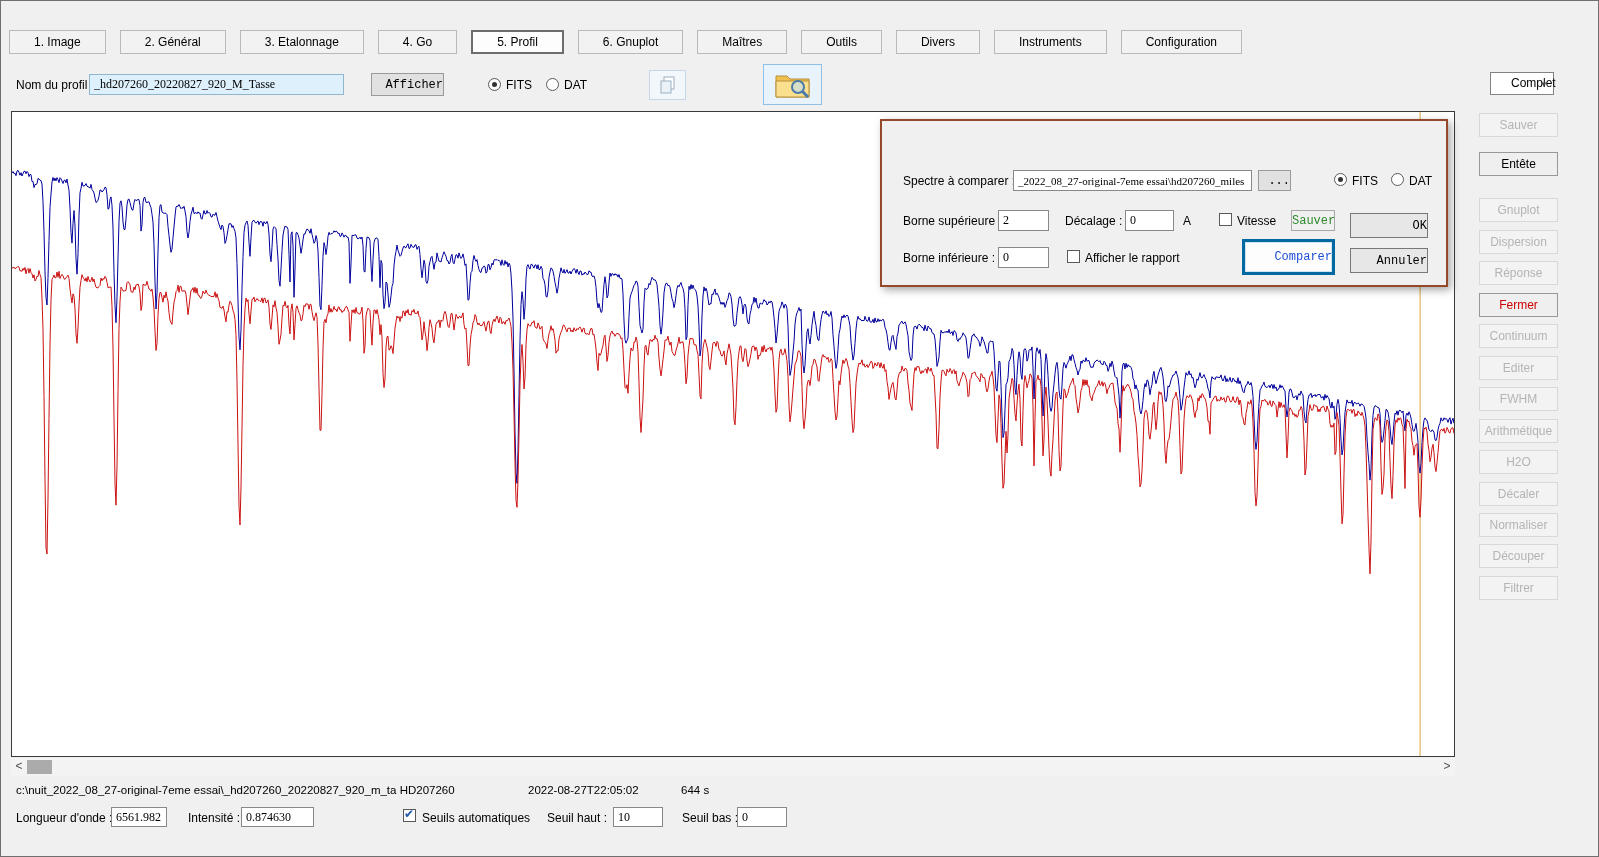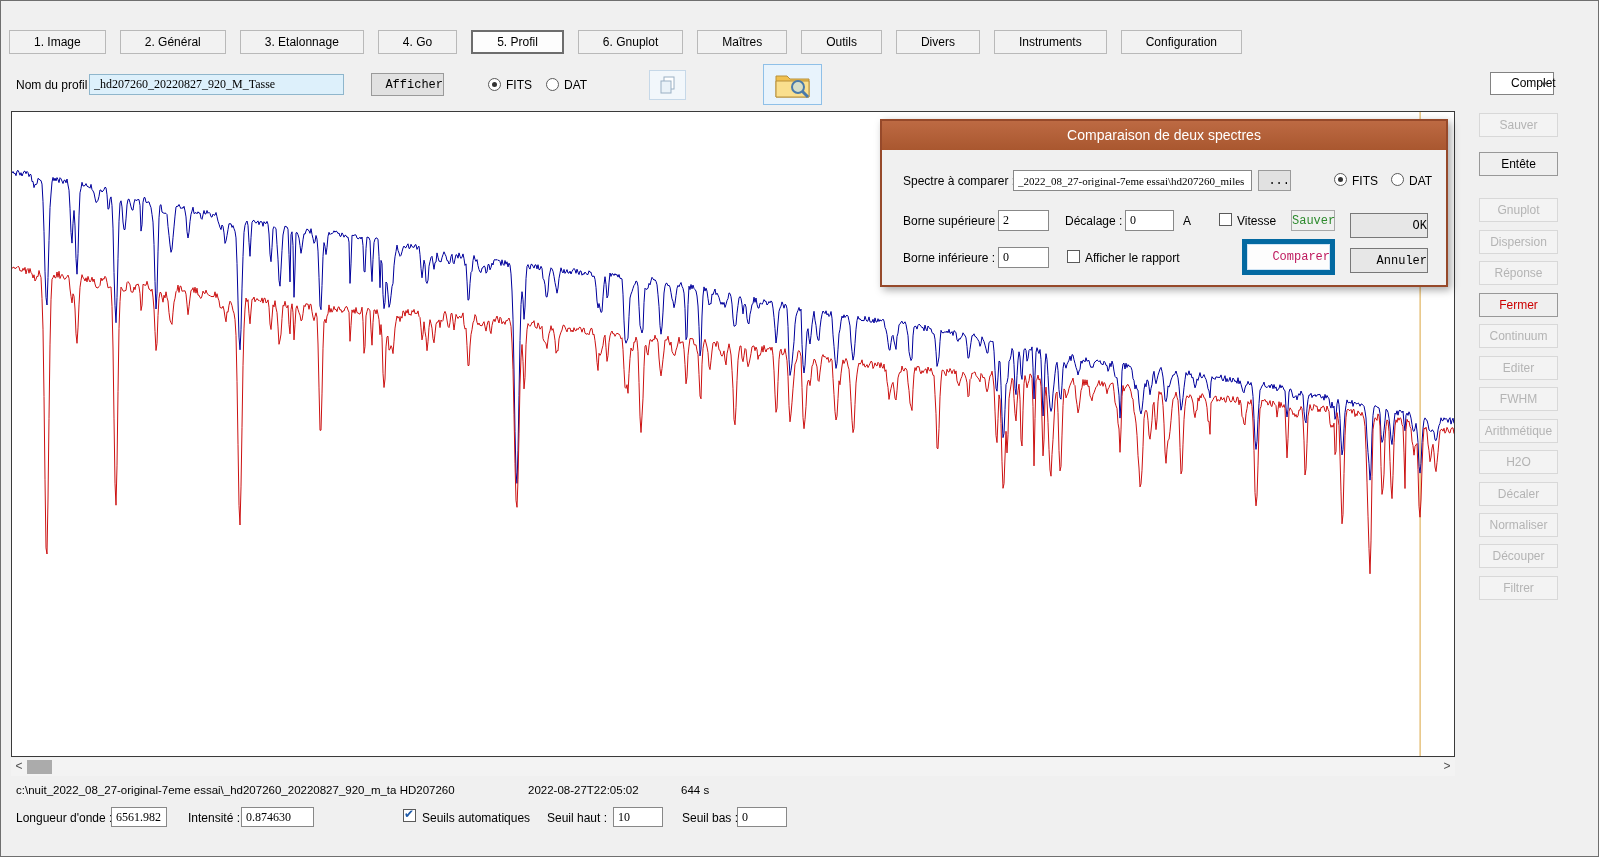--- a/index.html
+++ b/index.html
@@ -39,21 +39,21 @@
 
   
   .plot{position:absolute;left:10px;top:110px;width:1444px;height:646px;background:#fff;border:1px solid #3a3a3a}
   .plot svg{display:block}
 
   
   .dialog{position:absolute;left:879px;top:118px;width:568px;height:168px;background:#f0f0f0;border:2px solid #96492a;box-shadow:3px 3px 8px rgba(0,0,0,.35);z-index:20}
   .dialog-title{height:29px;line-height:29px;background:linear-gradient(#bd6a43,#a9572f);color:#fff;text-align:center;font-size:14px}
   .dlg-sauver{color:#2d8a2d;background:#f0f0f0;border:1px solid #a8a8a8}
   .dlg-ok,.dlg-annuler{background:#e7e7e7;border:1px solid #787878}
-  .dlg-comparer{background:#fdfdfd;border:5px solid #0369a1;box-shadow:inset 0 0 0 1px #cfe4f5;color:#be185d}
+  .dlg-comparer{background:#fdfdfd;border:3px solid #0369a1;box-shadow:inset 0 0 0 1px #cfe4f5;color:#1d4ed8}
 
   
   .sidebar{position:absolute;left:1478px;top:0;bottom:0;width:82px}
   .side-btn{position:absolute;left:0;width:79px;height:24px;line-height:22px;text-align:center;background:#f3f3f3;border:1px solid #d8d8d8;color:#b4b4b4}
   .side-btn.enabled{color:#000;border-color:#989898;background:#efefef}
   .side-btn.danger{color:#cc0000;border-color:#989898;background:#efefef}
 
   
   .hscroll{position:absolute;left:10px;top:757px;width:1444px;height:18px;background:#f3f3f3}
   .hs-arrow{position:absolute;top:0;width:16px;height:18px;line-height:17px;text-align:center;color:#505050;font-size:12px}
@@ -113,21 +113,20 @@
 
   <div class="plot">
     <svg id="spectrum-svg" width="1442" height="644" viewBox="0 0 1442 644">
         <line x1="1408.1" x2="1408.1" y1="0" y2="644" stroke="#dba43e" stroke-width="1"></line>
         <polyline points="0,61.0 1,59.5 2,61.6 3,61.1 4,63.7 5,59.1 6,58.3 7,60.4 8,63.2 9,60.7 10,64.0 11,61.6 12,59.4 13,59.2 14,61.7 15,59.4 16,60.6 17,64.6 18,62.3 19,62.7 20,69.6 21,69.4 22,75.6 23,72.4 24,72.5 25,71.8 26,66.4 27,67.0 28,68.2 29,68.5 30,72.1 31,89.7 32,119.7 33,159.8 34,185.5 35,193.0 36,165.5 37,128.7 38,95.5 39,82.0 40,70.0 41,65.4 42,68.8 43,66.1 44,68.9 45,65.6 46,67.5 47,70.6 48,65.7 49,66.8 50,69.1 51,71.5 52,68.4 53,68.1 54,70.8 55,67.0 56,73.0 57,78.2 58,96.2 59,120.6 60,131.1 61,111.3 62,98.5 63,113.9 64,146.6 65,162.2 66,141.7 67,103.9 68,80.8 69,76.4 70,70.3 71,74.0 72,73.8 73,73.6 74,71.6 75,74.1 76,74.8 77,75.1 78,76.2 79,72.4 80,77.6 81,78.9 82,81.0 83,86.1 84,90.5 85,89.8 86,88.2 87,84.3 88,78.0 89,78.1 90,80.0 91,79.0 92,77.5 93,75.2 94,75.8 95,82.8 96,97.2 97,96.5 98,87.2 99,84.9 100,93.6 101,116.1 102,160.4 103,193.6 104,210.7 105,185.7 106,146.2 107,109.2 108,91.1 109,88.8 110,94.9 111,110.0 112,117.5 113,117.5 114,106.9 115,92.9 116,87.5 117,87.1 118,90.6 119,94.8 120,97.9 121,98.1 122,91.0 123,87.4 124,88.7 125,88.0 126,87.6 127,87.6 128,93.5 129,119.1 130,112.8 131,90.3 132,85.6 133,85.6 134,90.3 135,90.6 136,89.9 137,89.9 138,93.0 139,95.6 140,102.4 141,110.1 142,132.5 143,169.4 144,197.0 145,181.2 146,139.9 147,105.8 148,93.4 149,92.7 150,100.1 151,100.6 152,101.4 153,101.1 154,101.4 155,102.5 156,114.5 157,123.4 158,132.9 159,140.3 160,137.2 161,125.7 162,114.9 163,104.1 164,95.0 165,94.1 166,94.4 167,92.5 168,94.8 169,96.7 170,95.5 171,96.3 172,94.3 173,98.9 174,104.9 175,119.7 176,126.0 177,120.3 178,109.5 179,102.3 180,99.1 181,95.2 182,101.6 183,101.0 184,100.5 185,101.8 186,99.8 187,101.2 188,101.0 189,106.3 190,107.3 191,102.8 192,98.5 193,102.0 194,101.8 195,98.5 196,101.3 197,100.3 198,101.4 199,104.7 200,105.1 201,102.2 202,103.2 203,103.1 204,100.5 205,104.8 206,109.2 207,112.1 208,115.4 209,117.6 210,113.0 211,114.5 212,120.9 213,131.4 214,128.9 215,123.5 216,117.6 217,111.7 218,111.9 219,111.8 220,115.4 221,113.6 222,116.7 223,119.3 224,125.9 225,151.4 226,188.9 227,225.1 228,237.8 229,217.8 230,176.1 231,144.6 232,120.4 233,113.3 234,110.7 235,109.0 236,113.3 237,130.3 238,144.3 239,125.8 240,110.4 241,108.6 242,108.3 243,110.1 244,111.2 245,110.0 246,108.9 247,112.7 248,109.8 249,109.6 250,110.0 251,114.3 252,109.7 253,111.2 254,111.5 255,109.4 256,112.3 257,122.0 258,142.2 259,149.7 260,135.4 261,117.1 262,114.7 263,115.7 264,116.6 265,132.7 266,147.2 267,168.3 268,174.2 269,157.1 270,138.4 271,123.0 272,118.0 273,114.1 274,114.7 275,115.0 276,117.3 277,142.5 278,169.9 279,122.6 280,119.8 281,133.5 282,185.3 283,157.0 284,120.9 285,120.5 286,122.7 287,126.1 288,133.5 289,141.3 290,135.7 291,127.8 292,121.8 293,122.1 294,119.0 295,116.9 296,118.0 297,118.6 298,121.3 299,116.7 300,122.4 301,126.5 302,131.3 303,129.6 304,123.5 305,127.1 306,139.1 307,165.3 308,194.1 309,197.7 310,173.5 311,144.4 312,130.6 313,134.5 314,142.5 315,135.4 316,124.3 317,120.3 318,122.6 319,121.5 320,121.8 321,120.8 322,118.8 323,120.2 324,119.0 325,119.6 326,121.6 327,121.0 328,124.3 329,124.3 330,120.9 331,122.6 332,125.2 333,123.2 334,123.5 335,125.3 336,125.1 337,130.1 338,171.4 339,151.9 340,123.3 341,123.5 342,123.4 343,122.7 344,123.1 345,126.0 346,126.8 347,126.5 348,125.1 349,127.0 350,125.0 351,133.5 352,159.4 353,160.0 354,136.6 355,125.0 356,125.4 357,125.8 358,128.7 359,153.0 360,169.6 361,147.4 362,130.6 363,127.1 364,125.8 365,126.3 366,127.2 367,144.5 368,175.7 369,148.4 370,151.5 371,182.6 372,196.6 373,190.6 374,170.0 375,171.4 376,182.1 377,195.3 378,191.8 379,183.8 380,174.5 381,171.4 382,153.8 383,144.8 384,139.5 385,133.1 386,138.4 387,141.0 388,144.3 389,143.3 390,139.8 391,136.0 392,134.0 393,135.6 394,135.7 395,133.4 396,131.8 397,136.5 398,136.1 399,132.3 400,134.6 401,135.1 402,135.4 403,132.9 404,132.7 405,137.4 406,135.1 407,134.2 408,142.7 409,156.3 410,165.8 411,157.2 412,148.2 413,152.5 414,169.3 415,171.4 416,168.2 417,154.2 418,149.6 419,145.4 420,144.3 421,151.0 422,157.3 423,150.6 424,150.0 425,140.9 426,145.3 427,149.2 428,149.3 429,150.0 430,145.7 431,142.7 432,139.8 433,142.2 434,144.2 435,148.6 436,148.8 437,152.0 438,150.5 439,144.4 440,142.3 441,150.3 442,151.8 443,147.1 444,142.7 445,143.1 446,146.2 447,140.9 448,144.3 449,146.4 450,145.1 451,141.9 452,146.7 453,153.4 454,151.9 455,169.1 456,188.2 457,187.4 458,171.4 459,160.3 460,159.2 461,148.5 462,143.5 463,147.3 464,149.4 465,147.6 466,153.6 467,157.5 468,159.9 469,160.5 470,156.1 471,155.7 472,153.9 473,154.8 474,161.2 475,159.9 476,152.6 477,152.5 478,157.8 479,155.4 480,151.1 481,153.0 482,148.1 483,147.5 484,148.2 485,147.4 486,148.5 487,148.2 488,149.5 489,153.5 490,147.8 491,152.2 492,153.4 493,148.5 494,152.2 495,149.8 496,154.9 497,151.2 498,153.2 499,161.9 500,179.0 501,207.1 502,259.0 503,319.3 504,360.1 505,371.4 506,338.3 507,283.5 508,228.5 509,192.5 510,179.7 511,187.8 512,207.3 513,195.1 514,166.7 515,154.4 516,152.6 517,155.6 518,157.1 519,152.4 520,152.3 521,154.2 522,156.1 523,152.9 524,152.9 525,156.9 526,152.7 527,157.7 528,157.4 529,154.3 530,156.4 531,166.4 532,168.0 533,172.8 534,184.5 535,185.1 536,179.0 537,165.1 538,160.1 539,155.8 540,156.9 541,159.3 542,164.3 543,170.6 544,175.3 545,181.2 546,176.1 547,166.4 548,161.1 549,155.8 550,159.3 551,161.0 552,157.4 553,161.4 554,159.9 555,157.6 556,161.0 557,161.1 558,159.1 559,162.0 560,159.4 561,157.8 562,156.4 563,157.9 564,161.3 565,157.2 566,160.2 567,162.6 568,159.0 569,159.0 570,163.2 571,161.6 572,162.4 573,160.0 574,161.5 575,162.4 576,162.5 577,158.8 578,160.2 579,160.2 580,164.1 581,164.6 582,163.9 583,167.3 584,175.4 585,189.1 586,195.9 587,191.5 588,196.2 589,200.4 590,199.7 591,184.9 592,172.6 593,164.7 594,172.3 595,185.9 596,183.6 597,170.9 598,161.0 599,164.4 600,161.6 601,162.0 602,163.5 603,161.7 604,163.1 605,162.5 606,165.1 607,162.5 608,166.3 609,166.5 610,166.9 611,182.2 612,208.9 613,227.6 614,231.2 615,228.7 616,226.1 617,204.3 618,186.0 619,182.1 620,179.6 621,176.3 622,173.4 623,172.1 624,169.0 625,169.7 626,174.2 627,194.7 628,213.3 629,217.3 630,221.0 631,217.1 632,190.7 633,176.2 634,177.4 635,177.0 636,176.3 637,171.4 638,172.9 639,168.8 640,165.3 641,166.8 642,168.2 643,167.7 644,169.3 645,172.8 646,182.8 647,194.4 648,213.6 649,222.2 650,214.9 651,200.1 652,181.0 653,174.1 654,171.3 655,171.3 656,173.8 657,173.2 658,175.2 659,180.7 660,186.8 661,189.3 662,195.7 663,191.3 664,183.6 665,176.3 666,173.4 667,174.8 668,172.3 669,170.5 670,174.3 671,176.4 672,181.1 673,196.7 674,227.7 675,224.9 676,192.6 677,174.2 678,177.6 679,172.5 680,176.8 681,173.1 682,176.4 683,177.6 684,179.0 685,184.0 686,194.0 687,214.7 688,243.9 689,237.2 690,204.0 691,184.0 692,174.9 693,179.1 694,176.2 695,179.1 696,186.5 697,193.0 698,191.6 699,191.9 700,181.9 701,182.8 702,179.7 703,177.0 704,182.6 705,181.1 706,183.1 707,185.5 708,189.3 709,192.3 710,190.2 711,192.5 712,190.4 713,195.4 714,192.5 715,188.6 716,186.6 717,180.9 718,181.5 719,184.7 720,192.1 721,206.1 722,214.2 723,214.0 724,212.7 725,201.2 726,193.4 727,186.0 728,184.6 729,186.6 730,192.3 731,201.9 732,193.4 733,192.1 734,195.0 735,206.3 736,211.2 737,211.8 738,202.3 739,198.2 740,192.4 741,191.7 742,185.2 743,190.3 744,186.0 745,192.3 746,195.9 747,196.1 748,191.2 749,191.3 750,192.3 751,190.5 752,187.6 753,189.3 754,189.2 755,193.0 756,191.9 757,189.5 758,190.9 759,188.9 760,190.0 761,196.1 762,205.3 763,216.7 764,231.0 765,223.2 766,211.0 767,199.3 768,196.1 769,194.1 770,189.9 771,192.4 772,196.2 773,192.3 774,192.9 775,196.7 776,214.4 777,247.3 778,263.4 779,258.6 780,251.2 781,239.8 782,229.7 783,212.2 784,204.3 785,200.9 786,198.4 787,195.5 788,199.1 789,197.1 790,232.3 791,252.4 792,261.0 793,253.2 794,235.1 795,219.9 796,216.7 797,226.6 798,232.0 799,223.6 800,212.8 801,205.4 802,199.3 803,208.2 804,213.4 805,223.3 806,227.9 807,228.4 808,215.8 809,207.8 810,202.4 811,199.0 812,200.3 813,201.6 814,198.8 815,202.9 816,201.6 817,204.5 818,203.2 819,199.5 820,206.2 821,222.8 822,234.3 823,247.3 824,256.4 825,251.6 826,237.2 827,221.8 828,217.3 829,209.2 830,204.1 831,206.0 832,202.8 833,205.5 834,204.0 835,203.1 836,204.1 837,208.8 838,213.9 839,230.0 840,239.5 841,248.1 842,243.6 843,231.3 844,217.2 845,208.5 846,204.3 847,207.2 848,206.7 849,208.2 850,208.7 851,208.4 852,208.8 853,204.3 854,207.6 855,209.3 856,208.8 857,204.9 858,209.9 859,210.1 860,210.0 861,207.3 862,211.0 863,205.9 864,209.9 865,210.0 866,206.7 867,209.5 868,207.7 869,209.0 870,208.4 871,207.1 872,209.0 873,215.4 874,217.8 875,222.5 876,230.5 877,237.6 878,238.2 879,230.5 880,224.3 881,223.3 882,229.0 883,233.1 884,237.4 885,224.6 886,221.1 887,212.9 888,211.9 889,210.1 890,209.2 891,211.6 892,211.3 893,209.8 894,212.5 895,218.2 896,223.7 897,239.6 898,244.7 899,248.5 900,246.4 901,223.9 902,215.1 903,214.3 904,214.4 905,217.1 906,213.4 907,212.2 908,212.9 909,214.5 910,215.4 911,215.6 912,218.8 913,213.1 914,217.1 915,218.9 916,214.0 917,215.4 918,216.9 919,216.7 920,220.7 921,221.4 922,222.0 923,227.2 924,239.7 925,254.4 926,250.7 927,244.9 928,229.3 929,218.3 930,220.7 931,220.6 932,220.8 933,219.5 934,220.6 935,219.0 936,220.8 937,217.3 938,221.4 939,221.0 940,219.6 941,223.5 942,218.7 943,219.3 944,220.9 945,227.8 946,229.4 947,226.6 948,227.4 949,225.2 950,224.4 951,220.8 952,222.7 953,223.4 954,225.9 955,234.5 956,246.2 957,245.6 958,237.4 959,230.4 960,223.7 961,223.6 962,221.8 963,224.5 964,224.8 965,226.2 966,227.9 967,229.6 968,234.3 969,231.3 970,224.8 971,227.5 972,229.5 973,233.1 974,236.9 975,241.1 976,240.8 977,230.5 978,229.6 979,228.9 980,229.9 981,229.4 982,239.2 983,258.3 984,276.3 985,279.2 986,265.1 987,249.1 988,249.8 989,273.2 990,304.2 991,325.6 992,321.3 993,297.7 994,272.6 995,270.6 996,265.5 997,249.4 998,247.7 999,243.7 1000,236.5 1001,238.7 1002,252.7 1003,276.4 1004,282.6 1005,263.6 1006,248.1 1007,239.8 1008,245.1 1009,262.5 1010,267.4 1011,249.0 1012,237.9 1013,236.6 1014,238.3 1015,249.2 1016,246.3 1017,238.4 1018,237.2 1019,238.4 1020,234.9 1021,255.9 1022,287.0 1023,263.3 1024,240.3 1025,235.7 1026,239.1 1027,241.5 1028,237.5 1029,247.6 1030,274.7 1031,304.0 1032,288.1 1033,252.8 1034,241.7 1035,247.7 1036,263.4 1037,282.2 1038,294.9 1039,299.4 1040,295.8 1041,281.2 1042,272.1 1043,261.7 1044,253.3 1045,250.3 1046,258.4 1047,277.8 1048,285.7 1049,287.2 1050,273.2 1051,256.4 1052,250.5 1053,252.7 1054,256.2 1055,252.3 1056,250.2 1057,248.2 1058,244.1 1059,248.7 1060,242.6 1061,243.1 1062,247.7 1063,251.4 1064,255.4 1065,258.2 1066,263.0 1067,259.0 1068,257.2 1069,249.0 1070,251.3 1071,248.2 1072,248.5 1073,249.9 1074,245.7 1075,249.2 1076,248.6 1077,248.5 1078,253.0 1079,255.6 1080,254.7 1081,255.5 1082,251.4 1083,249.7 1084,249.2 1085,247.9 1086,248.7 1087,249.8 1088,248.6 1089,251.8 1090,252.0 1091,252.9 1092,249.2 1093,250.4 1094,253.3 1095,253.5 1096,259.3 1097,256.8 1098,251.3 1099,254.7 1100,249.1 1101,252.5 1102,259.1 1103,264.4 1104,265.7 1105,265.7 1106,274.3 1107,283.2 1108,306.1 1109,288.9 1110,259.1 1111,252.0 1112,251.1 1113,257.0 1114,251.2 1115,255.5 1116,252.6 1117,254.3 1118,254.1 1119,255.4 1120,258.2 1121,266.6 1122,268.6 1123,276.9 1124,272.9 1125,277.3 1126,278.1 1127,291.0 1128,298.7 1129,301.9 1130,297.6 1131,288.3 1132,277.3 1133,271.6 1134,274.8 1135,267.9 1136,268.7 1137,274.6 1138,282.7 1139,276.4 1140,272.5 1141,263.0 1142,259.3 1143,266.9 1144,271.7 1145,267.6 1146,263.2 1147,260.1 1148,257.0 1149,255.4 1150,259.4 1151,265.1 1152,275.1 1153,287.9 1154,289.6 1155,285.2 1156,273.9 1157,275.1 1158,272.3 1159,268.0 1160,265.5 1161,263.0 1162,263.0 1163,261.5 1164,259.0 1165,262.4 1166,265.8 1167,274.2 1168,286.4 1169,298.2 1170,293.7 1171,285.5 1172,275.7 1173,267.7 1174,260.6 1175,263.1 1176,262.7 1177,258.8 1178,263.0 1179,261.7 1180,266.0 1181,265.3 1182,271.4 1183,275.8 1184,272.9 1185,266.9 1186,268.4 1187,264.5 1188,260.6 1189,265.2 1190,266.0 1191,264.3 1192,262.6 1193,265.5 1194,267.3 1195,271.2 1196,276.7 1197,278.9 1198,285.9 1199,270.1 1200,264.7 1201,266.5 1202,266.3 1203,267.5 1204,264.8 1205,265.2 1206,265.3 1207,265.4 1208,265.4 1209,262.9 1210,267.1 1211,269.0 1212,266.5 1213,263.7 1214,269.8 1215,266.5 1216,269.6 1217,268.4 1218,265.3 1219,269.6 1220,270.0 1221,266.0 1222,267.5 1223,269.7 1224,268.8 1225,271.3 1226,265.7 1227,271.8 1228,268.8 1229,272.3 1230,276.0 1231,279.7 1232,280.8 1233,276.0 1234,273.1 1235,272.7 1236,269.3 1237,272.0 1238,272.9 1239,270.5 1240,274.8 1241,284.5 1242,306.3 1243,328.2 1244,337.4 1245,329.3 1246,307.3 1247,291.5 1248,278.2 1249,276.3 1250,274.0 1251,272.6 1252,270.1 1253,274.4 1254,274.9 1255,275.7 1256,274.5 1257,273.3 1258,275.9 1259,272.8 1260,272.5 1261,276.7 1262,272.5 1263,276.4 1264,274.9 1265,278.9 1266,277.2 1267,276.7 1268,272.7 1269,275.9 1270,273.7 1271,275.2 1272,277.9 1273,278.6 1274,296.0 1275,305.0 1276,297.3 1277,280.1 1278,277.0 1279,277.3 1280,280.9 1281,285.4 1282,285.5 1283,284.8 1284,283.6 1285,287.9 1286,283.8 1287,281.6 1288,283.3 1289,279.0 1290,281.4 1291,283.0 1292,299.3 1293,308.3 1294,310.9 1295,296.1 1296,287.5 1297,283.1 1298,283.1 1299,281.3 1300,285.6 1301,283.3 1302,283.9 1303,282.5 1304,284.6 1305,283.0 1306,282.7 1307,282.5 1308,282.4 1309,285.6 1310,285.9 1311,284.3 1312,288.2 1313,282.4 1314,286.2 1315,283.5 1316,285.5 1317,286.4 1318,293.6 1319,296.1 1320,290.1 1321,296.0 1322,294.1 1323,307.3 1324,303.8 1325,291.8 1326,287.4 1327,292.6 1328,306.5 1329,328.1 1330,342.9 1331,337.4 1332,316.9 1333,300.6 1334,293.7 1335,287.9 1336,290.7 1337,290.7 1338,290.1 1339,291.4 1340,288.3 1341,294.4 1342,290.8 1343,290.2 1344,291.7 1345,291.9 1346,290.9 1347,291.7 1348,294.2 1349,292.0 1350,292.1 1351,293.2 1352,294.2 1353,299.1 1354,306.0 1355,326.0 1356,340.4 1357,351.8 1358,368.1 1359,357.0 1360,321.9 1361,303.4 1362,295.8 1363,293.7 1364,294.1 1365,295.1 1366,295.4 1367,296.0 1368,301.5 1369,322.6 1370,330.4 1371,327.9 1372,318.3 1373,308.6 1374,297.3 1375,298.0 1376,300.3 1377,306.3 1378,314.9 1379,327.1 1380,332.5 1381,322.5 1382,310.1 1383,301.1 1384,302.3 1385,298.8 1386,303.2 1387,298.7 1388,298.2 1389,299.1 1390,300.7 1391,299.0 1392,311.1 1393,318.8 1394,303.2 1395,301.1 1396,303.4 1397,299.8 1398,302.2 1399,306.1 1400,312.4 1401,318.6 1402,319.4 1403,316.4 1404,311.4 1405,319.1 1406,330.4 1407,354.4 1408,361.1 1409,351.4 1410,330.5 1411,316.4 1412,308.3 1413,305.9 1414,307.7 1415,308.3 1416,312.2 1417,317.9 1418,318.7 1419,319.7 1420,317.9 1421,318.4 1422,320.3 1423,327.8 1424,328.6 1425,325.4 1426,317.9 1427,313.5 1428,311.4 1429,305.8 1430,308.6 1431,308.7 1432,305.8 1433,307.5 1434,306.3 1435,307.6 1436,310.4 1437,307.1 1438,305.7 1439,312.1 1440,308.5 1441,306.2 1442,311.3" fill="none" stroke="#00009b" stroke-width="1"></polyline>
         <polyline points="0,156.3 1,155.5 2,155.1 3,156.8 4,155.9 5,155.4 6,154.3 7,155.1 8,158.9 9,158.7 10,159.4 11,156.3 12,158.3 13,155.4 14,161.9 15,157.5 16,156.5 17,161.2 18,156.5 19,160.5 20,161.9 21,166.0 22,162.8 23,169.0 24,167.3 25,164.2 26,164.6 27,158.5 28,162.6 29,165.5 30,186.5 31,217.2 32,284.6 33,367.8 34,435.9 35,442.0 36,387.0 37,306.3 38,232.9 39,187.8 40,167.3 41,165.6 42,163.0 43,165.9 44,165.6 45,160.0 46,165.3 47,159.3 48,166.5 49,163.9 50,162.3 51,163.9 52,166.7 53,167.3 54,165.9 55,164.6 56,163.1 57,166.3 58,177.0 59,184.4 60,190.9 61,181.8 62,184.2 63,197.0 64,221.8 65,231.3 66,215.9 67,192.9 68,175.3 69,168.5 70,162.7 71,165.7 72,166.6 73,169.0 74,165.8 75,169.9 76,164.4 77,168.0 78,170.0 79,168.5 80,165.2 81,169.7 82,167.0 83,172.0 84,175.2 85,175.8 86,175.9 87,174.4 88,173.4 89,166.0 90,168.8 91,166.5 92,167.3 93,164.3 94,165.8 95,170.3 96,175.8 97,175.5 98,175.0 99,175.0 100,194.4 101,236.0 102,306.9 103,371.2 104,393.2 105,353.9 106,279.7 107,216.3 108,189.6 109,175.1 110,176.8 111,178.9 112,179.2 113,178.7 114,178.4 115,170.6 116,169.6 117,171.0 118,172.8 119,179.7 120,180.1 121,180.2 122,175.0 123,177.7 124,172.8 125,173.0 126,171.9 127,174.8 128,181.5 129,198.5 130,193.1 131,172.3 132,172.8 133,173.2 134,173.2 135,169.3 136,173.2 137,177.1 138,177.5 139,179.2 140,177.1 141,185.1 142,197.2 143,219.4 144,238.5 145,231.3 146,203.4 147,186.4 148,180.3 149,180.7 150,185.5 151,190.2 152,183.2 153,185.9 154,179.8 155,185.6 156,189.0 157,200.6 158,208.1 159,210.7 160,212.4 161,200.2 162,190.2 163,186.3 164,179.7 165,178.7 166,173.1 167,180.4 168,174.2 169,174.3 170,179.3 171,178.8 172,179.1 173,178.7 174,182.2 175,192.2 176,202.7 177,194.7 178,186.1 179,178.4 180,178.0 181,175.7 182,180.5 183,175.2 184,181.2 185,176.2 186,183.1 187,183.2 188,185.6 189,186.4 190,184.0 191,179.1 192,181.0 193,181.6 194,178.1 195,181.3 196,182.2 197,183.6 198,183.4 199,184.7 200,184.3 201,184.8 202,184.3 203,179.8 204,185.6 205,181.7 206,186.0 207,188.8 208,195.5 209,195.8 210,196.2 211,194.2 212,198.0 213,204.9 214,209.8 215,199.8 216,200.2 217,193.2 218,189.2 219,190.6 220,193.7 221,198.5 222,201.2 223,207.6 224,223.4 225,269.3 226,332.3 227,393.3 228,413.0 229,374.9 230,315.3 231,253.7 232,216.1 233,197.1 234,186.0 235,189.7 236,187.7 237,201.8 238,211.8 239,199.0 240,187.3 241,187.2 242,185.0 243,189.8 244,188.0 245,186.5 246,188.1 247,188.3 248,189.3 249,189.4 250,185.9 251,191.1 252,186.4 253,186.2 254,190.9 255,190.2 256,187.9 257,195.2 258,212.0 259,217.5 260,205.9 261,192.9 262,194.9 263,188.7 264,196.0 265,200.5 266,214.9 267,232.3 268,228.0 269,222.1 270,206.4 271,193.3 272,194.1 273,189.3 274,194.3 275,195.9 276,193.4 277,212.5 278,221.9 279,197.7 280,191.8 281,200.8 282,227.9 283,212.4 284,196.4 285,193.8 286,197.5 287,200.7 288,203.1 289,208.8 290,208.0 291,201.7 292,193.4 293,194.7 294,191.6 295,192.2 296,192.1 297,197.3 298,192.3 299,192.4 300,199.6 301,205.1 302,208.6 303,204.4 304,200.8 305,205.2 306,232.0 307,275.9 308,318.3 309,318.2 310,281.9 311,236.2 312,209.9 313,207.3 314,210.9 315,204.1 316,201.8 317,192.9 318,200.3 319,196.5 320,200.2 321,198.2 322,194.4 323,197.7 324,197.4 325,199.6 326,195.4 327,194.8 328,198.1 329,197.6 330,200.5 331,198.9 332,199.0 333,196.1 334,194.5 335,194.9 336,198.0 337,200.3 338,229.3 339,213.4 340,197.9 341,200.5 342,197.5 343,201.4 344,195.5 345,200.6 346,200.9 347,201.8 348,202.1 349,199.8 350,195.2 351,209.4 352,241.3 353,234.5 354,203.9 355,199.5 356,196.2 357,197.2 358,198.8 359,217.9 360,233.2 361,210.4 362,198.0 363,198.0 364,201.9 365,197.6 366,202.2 367,207.7 368,222.7 369,212.6 370,225.8 371,261.3 372,275.5 373,267.0 374,234.9 375,224.8 376,224.2 377,238.1 378,237.3 379,233.7 380,235.9 381,241.6 382,229.2 383,216.1 384,209.7 385,204.0 386,206.1 387,204.6 388,209.5 389,204.5 390,206.1 391,198.9 392,199.7 393,204.1 394,198.6 395,201.1 396,197.4 397,202.9 398,202.0 399,203.4 400,198.6 401,200.1 402,197.4 403,201.7 404,201.0 405,201.7 406,198.9 407,204.4 408,205.5 409,215.8 410,227.9 411,222.4 412,209.8 413,219.7 414,225.6 415,238.7 416,229.7 417,215.5 418,207.7 419,211.5 420,216.2 421,226.6 422,230.8 423,221.7 424,212.2 425,210.1 426,210.0 427,207.9 428,215.6 429,208.0 430,209.4 431,208.4 432,201.6 433,199.4 434,202.0 435,208.1 436,214.3 437,215.6 438,210.6 439,201.7 440,201.4 441,209.3 442,218.0 443,210.4 444,202.4 445,204.5 446,206.5 447,204.8 448,204.3 449,206.0 450,204.0 451,200.9 452,212.5 453,217.1 454,216.1 455,233.7 456,253.6 457,253.4 458,234.0 459,222.5 460,217.7 461,210.8 462,208.6 463,202.6 464,204.2 465,210.3 466,212.8 467,211.0 468,213.4 469,213.5 470,213.8 471,211.4 472,209.7 473,214.8 474,219.1 475,213.6 476,209.4 477,209.2 478,218.7 479,221.6 480,213.5 481,209.2 482,207.2 483,209.7 484,206.3 485,204.0 486,207.8 487,211.0 488,205.2 489,206.3 490,211.8 491,209.8 492,210.0 493,212.4 494,208.5 495,209.0 496,207.5 497,206.0 498,209.6 499,214.4 500,231.0 501,257.5 502,302.8 503,351.3 504,388.3 505,395.3 506,367.2 507,321.8 508,272.1 509,245.9 510,232.5 511,249.3 512,276.9 513,265.4 514,232.8 515,217.7 516,211.6 517,213.3 518,214.3 519,213.0 520,210.3 521,210.8 522,208.7 523,214.9 524,215.7 525,216.3 526,210.9 527,213.3 528,217.2 529,215.8 530,214.3 531,226.5 532,229.1 533,230.1 534,231.8 535,236.5 536,227.9 537,221.7 538,218.9 539,213.7 540,218.3 541,216.6 542,221.4 543,228.3 544,241.2 545,238.7 546,238.9 547,226.9 548,223.1 549,220.2 550,218.0 551,213.4 552,213.1 553,215.1 554,217.7 555,219.9 556,216.1 557,216.5 558,215.9 559,219.7 560,218.0 561,220.0 562,215.7 563,218.4 564,218.9 565,216.5 566,217.7 567,215.7 568,215.0 569,216.9 570,220.2 571,216.7 572,216.0 573,221.0 574,222.2 575,221.9 576,221.6 577,222.8 578,219.0 579,216.3 580,216.6 581,222.9 582,222.2 583,228.7 584,237.0 585,250.4 586,258.5 587,241.3 588,243.4 589,241.6 590,237.1 591,233.4 592,225.6 593,223.2 594,235.7 595,249.4 596,243.6 597,230.5 598,223.9 599,220.7 600,219.0 601,221.9 602,221.6 603,224.3 604,222.4 605,221.1 606,221.9 607,222.0 608,223.7 609,226.9 610,225.8 611,237.6 612,257.6 613,275.3 614,276.4 615,272.7 616,281.3 617,261.6 618,246.4 619,236.0 620,238.5 621,238.3 622,230.0 623,230.1 624,225.1 625,228.6 626,239.7 627,270.5 628,304.9 629,320.5 630,303.9 631,286.2 632,254.8 633,234.1 634,233.3 635,240.7 636,243.1 637,233.9 638,227.7 639,228.0 640,229.6 641,227.3 642,228.0 643,223.2 644,226.9 645,226.6 646,230.3 647,246.0 648,256.9 649,263.9 650,256.5 651,247.4 652,238.9 653,228.1 654,228.0 655,227.8 656,224.2 657,230.1 658,233.2 659,230.0 660,239.4 661,241.4 662,243.2 663,243.3 664,238.1 665,235.2 666,231.0 667,225.2 668,231.5 669,230.0 670,230.4 671,229.7 672,237.6 673,252.4 674,271.8 675,264.9 676,243.3 677,234.1 678,226.5 679,226.6 680,226.7 681,226.9 682,232.5 683,233.0 684,232.8 685,238.7 686,242.4 687,262.5 688,284.0 689,286.8 690,252.2 691,236.5 692,230.4 693,227.4 694,231.0 695,235.0 696,240.6 697,254.3 698,257.6 699,248.7 700,239.0 701,231.1 702,230.1 703,231.0 704,234.5 705,229.3 706,230.7 707,237.8 708,238.4 709,242.9 710,244.2 711,242.3 712,238.9 713,248.1 714,252.9 715,241.8 716,237.2 717,231.8 718,236.9 719,243.0 720,258.4 721,276.7 722,307.5 723,312.8 724,295.4 725,268.5 726,248.2 727,240.0 728,234.1 729,234.0 730,246.1 731,249.7 732,243.7 733,236.5 734,237.6 735,248.2 736,254.7 737,251.6 738,246.9 739,241.6 740,234.9 741,234.0 742,234.1 743,238.7 744,235.1 745,237.6 746,247.4 747,243.0 748,243.6 749,240.5 750,234.5 751,240.1 752,233.3 753,237.4 754,240.0 755,236.9 756,236.9 757,236.6 758,235.2 759,238.3 760,235.2 761,243.4 762,258.8 763,282.1 764,300.3 765,296.1 766,269.6 767,247.7 768,239.2 769,237.2 770,242.5 771,242.8 772,241.0 773,236.7 774,242.4 775,248.7 776,264.7 777,293.5 778,309.8 779,301.9 780,290.2 781,276.8 782,264.9 783,252.2 784,250.1 785,246.8 786,239.5 787,238.6 788,240.3 789,244.3 790,275.6 791,305.5 792,316.7 793,307.6 794,294.4 795,274.1 796,268.7 797,268.4 798,273.6 799,265.7 800,254.2 801,252.3 802,247.2 803,247.8 804,251.4 805,254.9 806,268.3 807,269.4 808,260.1 809,252.5 810,244.8 811,242.6 812,245.1 813,244.3 814,245.7 815,247.3 816,245.3 817,250.4 818,249.3 819,246.7 820,248.3 821,266.4 822,282.6 823,299.7 824,308.0 825,304.2 826,286.5 827,268.8 828,272.7 829,261.8 830,254.0 831,247.9 832,251.5 833,249.1 834,246.5 835,248.8 836,254.1 837,257.3 838,271.3 839,289.7 840,308.3 841,320.6 842,316.4 843,292.4 844,271.1 845,262.1 846,255.2 847,251.0 848,252.2 849,250.9 850,247.8 851,253.4 852,251.8 853,255.1 854,254.3 855,252.6 856,255.6 857,253.6 858,251.4 859,249.2 860,249.9 861,256.5 862,254.6 863,250.9 864,253.2 865,254.0 866,250.3 867,251.4 868,255.8 869,250.7 870,254.7 871,256.3 872,252.1 873,259.4 874,257.8 875,269.4 876,275.5 877,287.4 878,281.1 879,276.4 880,272.2 881,270.4 882,277.2 883,286.2 884,288.0 885,278.7 886,265.9 887,262.1 888,260.1 889,260.2 890,254.0 891,257.8 892,259.1 893,256.3 894,256.6 895,258.7 896,270.8 897,278.5 898,291.1 899,294.6 900,298.5 901,277.4 902,262.2 903,255.6 904,258.6 905,254.5 906,254.8 907,254.6 908,259.4 909,261.8 910,258.7 911,260.7 912,258.7 913,257.3 914,256.9 915,261.4 916,255.0 917,258.2 918,259.2 919,256.1 920,259.6 921,263.3 922,263.5 923,282.7 924,301.7 925,336.1 926,336.7 927,316.3 928,284.8 929,269.0 930,258.4 931,258.1 932,259.4 933,262.1 934,263.8 935,257.3 936,259.8 937,260.1 938,256.5 939,258.7 940,261.6 941,258.6 942,257.5 943,262.0 944,258.9 945,268.8 946,271.5 947,273.8 948,269.8 949,266.5 950,264.3 951,260.2 952,261.6 953,263.3 954,266.2 955,270.8 956,284.8 957,283.7 958,267.5 959,266.5 960,261.1 961,261.5 962,260.3 963,260.0 964,263.4 965,264.9 966,265.8 967,267.6 968,269.8 969,261.5 970,262.7 971,265.9 972,265.1 973,267.2 974,275.9 975,279.8 976,276.8 977,269.3 978,263.8 979,263.0 980,259.2 981,265.8 982,275.0 983,299.1 984,323.5 985,330.6 986,306.8 987,282.9 988,287.7 989,311.6 990,349.8 991,376.3 992,371.7 993,345.0 994,319.3 995,340.9 996,322.7 997,286.7 998,279.3 999,272.9 1000,266.3 1001,268.2 1002,286.6 1003,301.5 1004,308.9 1005,291.9 1006,278.7 1007,272.2 1008,287.4 1009,327.8 1010,334.0 1011,298.2 1012,271.7 1013,263.6 1014,268.5 1015,275.8 1016,271.6 1017,268.7 1018,261.9 1019,262.8 1020,266.5 1021,294.5 1022,353.9 1023,306.6 1024,268.8 1025,267.2 1026,263.1 1027,268.0 1028,266.8 1029,274.1 1030,309.0 1031,343.9 1032,327.9 1033,284.4 1034,275.1 1035,288.1 1036,310.4 1037,337.4 1038,358.1 1039,364.2 1040,342.4 1041,327.5 1042,308.0 1043,289.1 1044,281.3 1045,280.0 1046,300.6 1047,338.6 1048,358.9 1049,354.4 1050,323.1 1051,293.7 1052,276.9 1053,278.3 1054,285.9 1055,283.1 1056,281.1 1057,276.3 1058,273.3 1059,270.9 1060,268.9 1061,266.1 1062,272.6 1063,273.6 1064,286.0 1065,292.6 1066,300.9 1067,296.5 1068,288.1 1069,278.5 1070,275.7 1071,267.5 1072,273.5 1073,267.7 1074,273.0 1075,267.9 1076,274.5 1077,274.0 1078,283.8 1079,285.8 1080,288.8 1081,282.7 1082,280.8 1083,277.9 1084,275.2 1085,274.2 1086,271.6 1087,268.5 1088,273.4 1089,272.8 1090,269.5 1091,274.3 1092,270.6 1093,271.4 1094,275.7 1095,281.7 1096,277.0 1097,275.5 1098,272.6 1099,271.8 1100,271.1 1101,271.2 1102,279.6 1103,290.2 1104,293.8 1105,296.4 1106,311.2 1107,317.0 1108,340.3 1109,317.9 1110,284.3 1111,273.5 1112,279.1 1113,276.1 1114,275.0 1115,273.0 1116,272.4 1117,274.4 1118,276.5 1119,279.8 1120,285.7 1121,287.3 1122,299.5 1123,303.8 1124,311.1 1125,323.4 1126,343.7 1127,356.0 1128,374.9 1129,371.9 1130,358.3 1131,334.6 1132,306.6 1133,299.9 1134,298.2 1135,300.2 1136,308.3 1137,323.1 1138,327.2 1139,319.0 1140,308.5 1141,293.0 1142,290.3 1143,305.5 1144,317.6 1145,307.9 1146,289.8 1147,279.6 1148,282.3 1149,280.3 1150,283.6 1151,293.7 1152,311.8 1153,339.9 1154,351.3 1155,337.2 1156,328.3 1157,327.4 1158,319.3 1159,308.5 1160,296.3 1161,287.5 1162,286.0 1163,284.2 1164,280.1 1165,285.2 1166,288.4 1167,304.1 1168,335.4 1169,361.9 1170,358.7 1171,332.2 1172,307.6 1173,294.5 1174,286.6 1175,283.8 1176,285.1 1177,285.5 1178,282.7 1179,283.9 1180,287.0 1181,291.0 1182,300.8 1183,305.6 1184,298.9 1185,298.1 1186,285.9 1187,289.1 1188,283.6 1189,286.0 1190,281.7 1191,282.5 1192,285.7 1193,286.4 1194,289.8 1195,295.7 1196,309.3 1197,309.3 1198,322.3 1199,291.1 1200,289.2 1201,287.7 1202,285.4 1203,284.6 1204,284.0 1205,289.3 1206,287.4 1207,288.7 1208,288.7 1209,284.9 1210,287.7 1211,287.4 1212,285.7 1213,289.9 1214,290.2 1215,284.5 1216,283.9 1217,285.7 1218,289.2 1219,290.1 1220,288.6 1221,284.5 1222,288.6 1223,290.4 1224,289.9 1225,285.2 1226,285.4 1227,292.8 1228,288.0 1229,291.7 1230,304.3 1231,305.8 1232,312.0 1233,312.9 1234,301.6 1235,296.6 1236,289.6 1237,291.8 1238,291.8 1239,287.7 1240,294.5 1241,310.0 1242,338.7 1243,380.6 1244,393.9 1245,384.2 1246,353.1 1247,317.1 1248,296.9 1249,294.5 1250,288.0 1251,289.0 1252,288.3 1253,287.4 1254,289.9 1255,289.6 1256,293.1 1257,291.3 1258,288.6 1259,293.8 1260,294.5 1261,289.0 1262,290.8 1263,292.6 1264,293.6 1265,305.1 1266,297.6 1267,289.7 1268,295.7 1269,290.4 1270,294.5 1271,295.2 1272,292.6 1273,296.6 1274,322.0 1275,345.9 1276,326.8 1277,299.7 1278,295.8 1279,297.3 1280,298.8 1281,302.7 1282,301.3 1283,304.5 1284,302.5 1285,305.3 1286,303.8 1287,298.0 1288,298.1 1289,294.5 1290,296.5 1291,307.1 1292,328.8 1293,363.0 1294,356.8 1295,331.8 1296,304.2 1297,299.0 1298,292.6 1299,296.6 1300,298.5 1301,297.2 1302,292.4 1303,293.7 1304,294.3 1305,294.1 1306,299.8 1307,297.1 1308,299.7 1309,295.4 1310,295.7 1311,293.9 1312,294.8 1313,299.0 1314,299.7 1315,294.0 1316,297.3 1317,299.4 1318,311.6 1319,315.3 1320,313.2 1321,315.2 1322,311.2 1323,342.6 1324,339.5 1325,300.6 1326,306.3 1327,313.6 1328,344.1 1329,379.9 1330,411.8 1331,402.5 1332,361.4 1333,323.8 1334,305.2 1335,298.3 1336,297.1 1337,298.3 1338,298.5 1339,297.4 1340,301.3 1341,297.8 1342,297.4 1343,304.6 1344,301.7 1345,303.7 1346,298.9 1347,300.9 1348,301.6 1349,303.5 1350,300.3 1351,303.6 1352,306.9 1353,314.4 1354,337.4 1355,370.1 1356,404.2 1357,436.4 1358,461.8 1359,428.9 1360,364.7 1361,317.5 1362,310.4 1363,305.8 1364,306.6 1365,308.4 1366,301.9 1367,304.2 1368,314.1 1369,354.6 1370,382.4 1371,376.3 1372,362.1 1373,326.8 1374,314.4 1375,307.9 1376,309.3 1377,319.6 1378,349.3 1379,373.9 1380,386.6 1381,363.7 1382,330.7 1383,313.9 1384,307.8 1385,310.4 1386,305.8 1387,308.2 1388,305.8 1389,306.5 1390,312.5 1391,314.7 1392,340.9 1393,376.5 1394,317.6 1395,307.3 1396,309.9 1397,309.2 1398,314.5 1399,316.7 1400,329.2 1401,333.6 1402,343.2 1403,334.3 1404,332.9 1405,331.6 1406,357.3 1407,394.2 1408,405.2 1409,388.0 1410,356.0 1411,330.3 1412,315.9 1413,317.1 1414,315.2 1415,320.1 1416,332.1 1417,338.7 1418,349.7 1419,345.1 1420,336.1 1421,332.3 1422,340.8 1423,355.0 1424,359.6 1425,350.4 1426,340.4 1427,328.8 1428,319.1 1429,317.5 1430,317.3 1431,319.2 1432,316.3 1433,321.2 1434,319.3 1435,315.4 1436,317.5 1437,320.5 1438,321.0 1439,316.8 1440,315.9 1441,315.9 1442,321.6" fill="none" stroke="#cc1111" stroke-width="1"></polyline>
       </svg>
   </div>
 
   <div class="dialog">
-    <div class="dialog-title">Comparaison de deux spectres</div>
     <span class="lbl" style="position:absolute;left:21px;top:53px">Spectre à comparer :</span>
     <input class="tf" style="left: 131px; top: 49px; width: 239px; font-size: 11px;" value="_2022_08_27-original-7eme essai\hd207260_miles">
     <button class="btn" style="left:376px;top:49px;width:33px;height:21px">...</button>
     <span class="radio sel" style="left:452px;top:52px"></span>
     <span class="lbl" style="position:absolute;left:470px;top:53px">FITS</span>
     <span class="radio" style="left:509px;top:52px"></span>
     <span class="lbl" style="position:absolute;left:527px;top:53px">DAT</span>
 
     <span class="lbl" style="position:absolute;left:21px;top:93px">Borne supérieure :</span>
     <input class="tf" style="left: 116px; top: 89px; width: 51px;" value="2">

